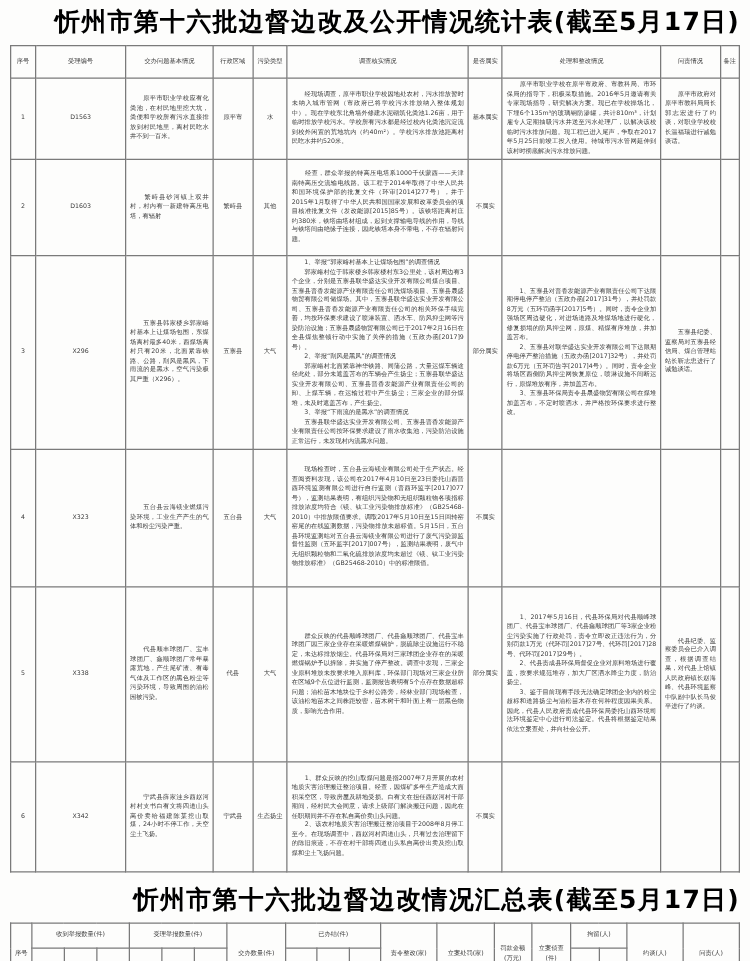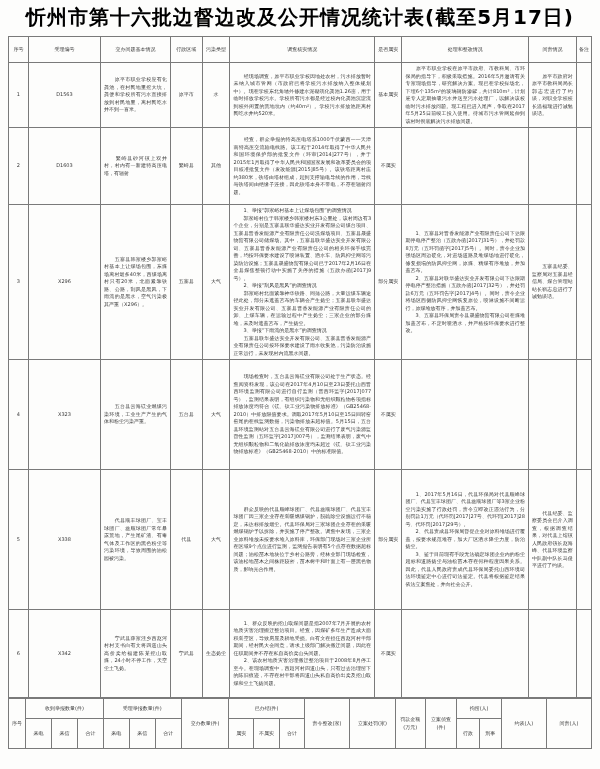--- a/index.html
+++ b/index.html
@@ -2,21 +2,21 @@
 <html><head>
 <meta charset="utf-8">
 <style>
   html,body{margin:0;padding:0;}
   body{
     width:600px;height:769px;background:#fdfdfc;color:#2e2e2e;
     font-family:"DejaVu Sans",sans-serif;overflow:hidden;
   }
   .page{padding:2px 8px 0 8px;}
   .doc-title{
-    font-size:20px;font-weight:bold;color:#000;text-align:center;
+    font-size:20px;font-weight:bold;color:#000;text-align:right;
     margin:2px 0 5px 0;letter-spacing:1px;white-space:nowrap;
   }
   .doc-title.second{margin:8px 0 5px 0;}
   table{border-collapse:collapse;table-layout:fixed;width:584px;}
   td,th{
     border:1px solid #7a7a7a;font-size:5px;font-weight:normal;
     line-height:1.5;padding:1px 2px;vertical-align:middle;
     overflow:hidden;color:#3a3a3a;
   }
   th{text-align:center;}
@@ -135,20 +135,21 @@
       <td class="jt">　　1、群众反映的挖山取煤问题是指2007年7月开展的农村地质灾害治理搬迁整治项目。经查，因煤矿多年生产造成大面积采空区，导致房屋及耕地受损。白有文在担任西赵河村干部期间，经村民大会同意，请求上级部门解决搬迁问题，因此在任职期间并不存在私自高价卖山头问题。
 　　2、该农村地质灾害治理搬迁整治项目于2008年8月停工至今。在现场调查中，西赵河村四道山头，只有过去治理留下的陈旧痕迹，不存在村干部将四道山头私自高价出卖及挖山取煤和尘土飞扬问题。</td>
       <td class="c">不属实</td>
       <td class="jt"></td>
       <td class="jt"></td>
       <td class="c"></td>
     </tr>
   </tbody>
     </table>
 
+  <div class="doc-title second">忻州市第十六批边督边改情况汇总表(截至5月17日)</div>
 
   <table>
     <colgroup>
       <col style="width:3.2%">
       <col style="width:4.9%">
         <col style="width:4.9%">
         <col style="width:4.9%">
       <col style="width:4.9%">
         <col style="width:4.9%">
         <col style="width:4.9%">

